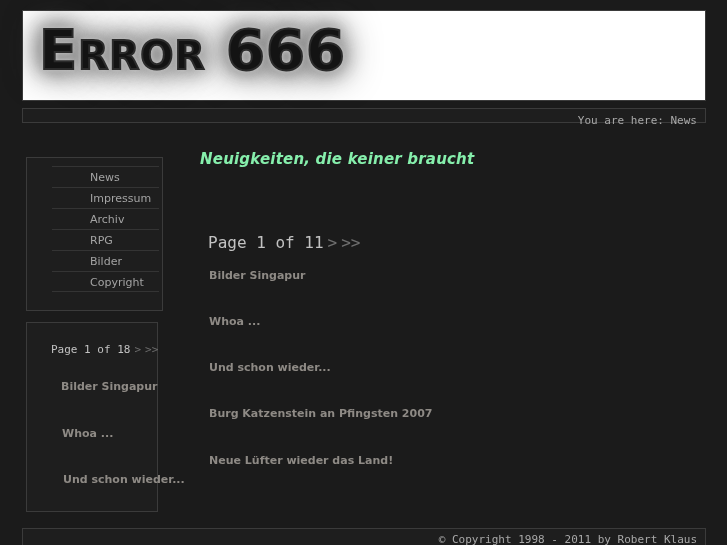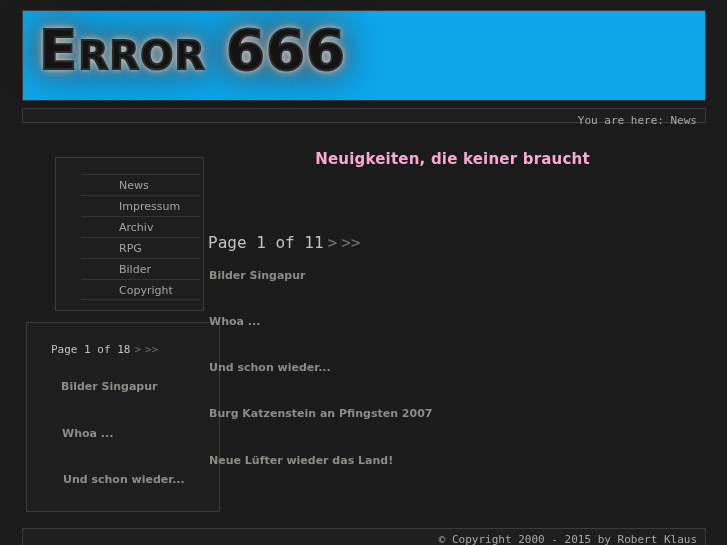--- a/index.html
+++ b/index.html
@@ -28,21 +28,21 @@
     border: 1px solid #3b3b3b;
     box-sizing: border-box;
   }
 
   
   #header-panel {
     left: 22px;
     top: 10px;
     width: 684px;
     height: 91px;
-    background: #0ea5e9;
+    background: #ffffff;
   }
   #site-logo {
     position: absolute;
     left: 16px;
     top: 6px;
     font-family: "DejaVu Sans", sans-serif;
     font-size: 56px;
     font-weight: bold;
     font-variant: small-caps;
     letter-spacing: 1px;
@@ -72,24 +72,23 @@
     font-size: 11px;
     font-family: "DejaVu Sans Mono", monospace;
     color: #a8a8a8;
     white-space: nowrap;
   }
 
   
   #menu-panel {
     left: 26px;
     top: 157px;
-    width: 149px;
+    width: 137px;
     height: 154px;
-    padding-top: 16px;
-    margin-left: 29px;
+    padding-top: 8px;
   }
   .menu-list {
     list-style: none;
     margin: 0;
     padding: 0;
   }
   .menu-item {
     border-top: 1px solid #343434;
     margin-left: 25px;
     margin-right: 3px;
@@ -100,21 +99,21 @@
     padding-left: 38px;
     box-sizing: border-box;
     white-space: nowrap;
     cursor: pointer;
   }
   .menu-item:last-child { border-bottom: 1px solid #343434; }
 
   #sidebar-news-panel {
     left: 26px;
     top: 322px;
-    width: 194px;
+    width: 132px;
     height: 190px;
   }
   #sidebar-pager {
     position: absolute;
     left: 24px;
     top: 20px;
     font-family: "DejaVu Sans Mono", monospace;
     font-size: 11px;
     color: #c2c2c2;
     white-space: nowrap;
@@ -135,25 +134,25 @@
   #sb-item-0 { left: 34px; top: 57px; }
   #sb-item-1 { left: 35px; top: 104px; }
   #sb-item-2 { left: 36px; top: 150px; }
 
   
   #page-title {
     position: absolute;
     left: 200px;
     top: 150px;
     width: 505px;
-    text-align: center;
     font-size: 15px;
     font-weight: bold;
-    color: #f9a8d4;
+    color: #86efac;
     letter-spacing: 0.2px;
+    font-style: italic;
   }
   #main-pager {
     position: absolute;
     left: 208px;
     top: 233px;
     font-family: "DejaVu Sans Mono", monospace;
     font-size: 16px;
     color: #c2c2c2;
     white-space: nowrap;
   }
@@ -233,16 +232,16 @@
     <span>Page 1 of 11</span><span class="pg-arrow">&gt;</span><span class="pg-arrow">&gt;&gt;</span>
   </div>
 
   <div class="main-news-item" id="mn-item-0">Bilder Singapur</div>
   <div class="main-news-item" id="mn-item-1">Whoa ...</div>
   <div class="main-news-item" id="mn-item-2">Und schon wieder...</div>
   <div class="main-news-item" id="mn-item-3">Burg Katzenstein an Pfingsten 2007</div>
   <div class="main-news-item" id="mn-item-4">Neue Lüfter wieder das Land!</div>
 
   <div class="panel" id="footer-panel">
-    <div id="footer-text">© Copyright 2000 - 2015 by Robert Klaus</div>
+    <div id="footer-text">© Copyright 1998 - 2011 by Robert Klaus</div>
   </div>
 
 </div>
 
 </body></html>

